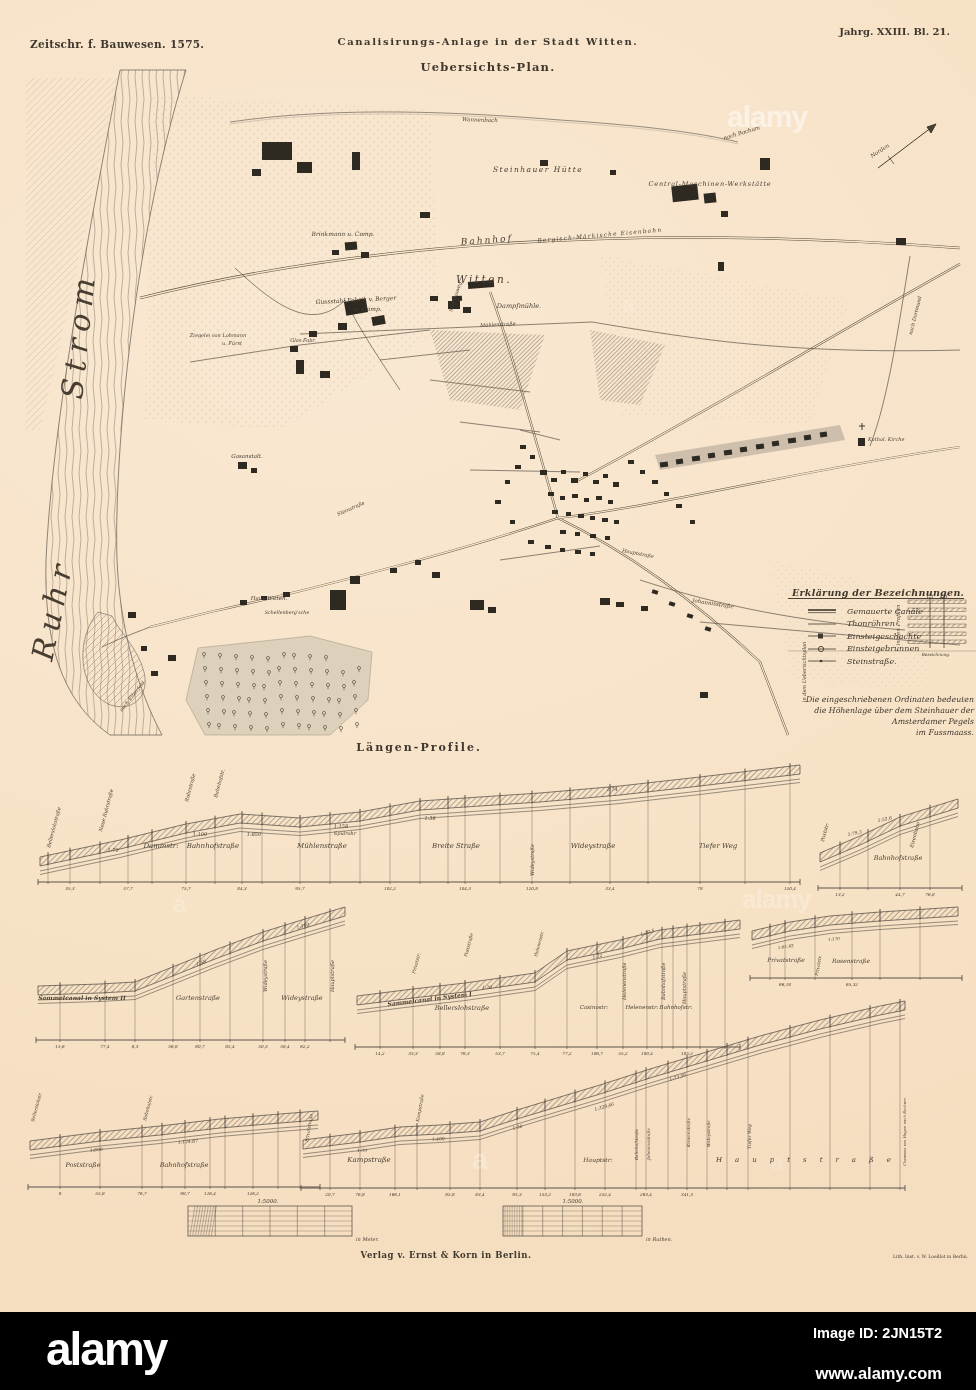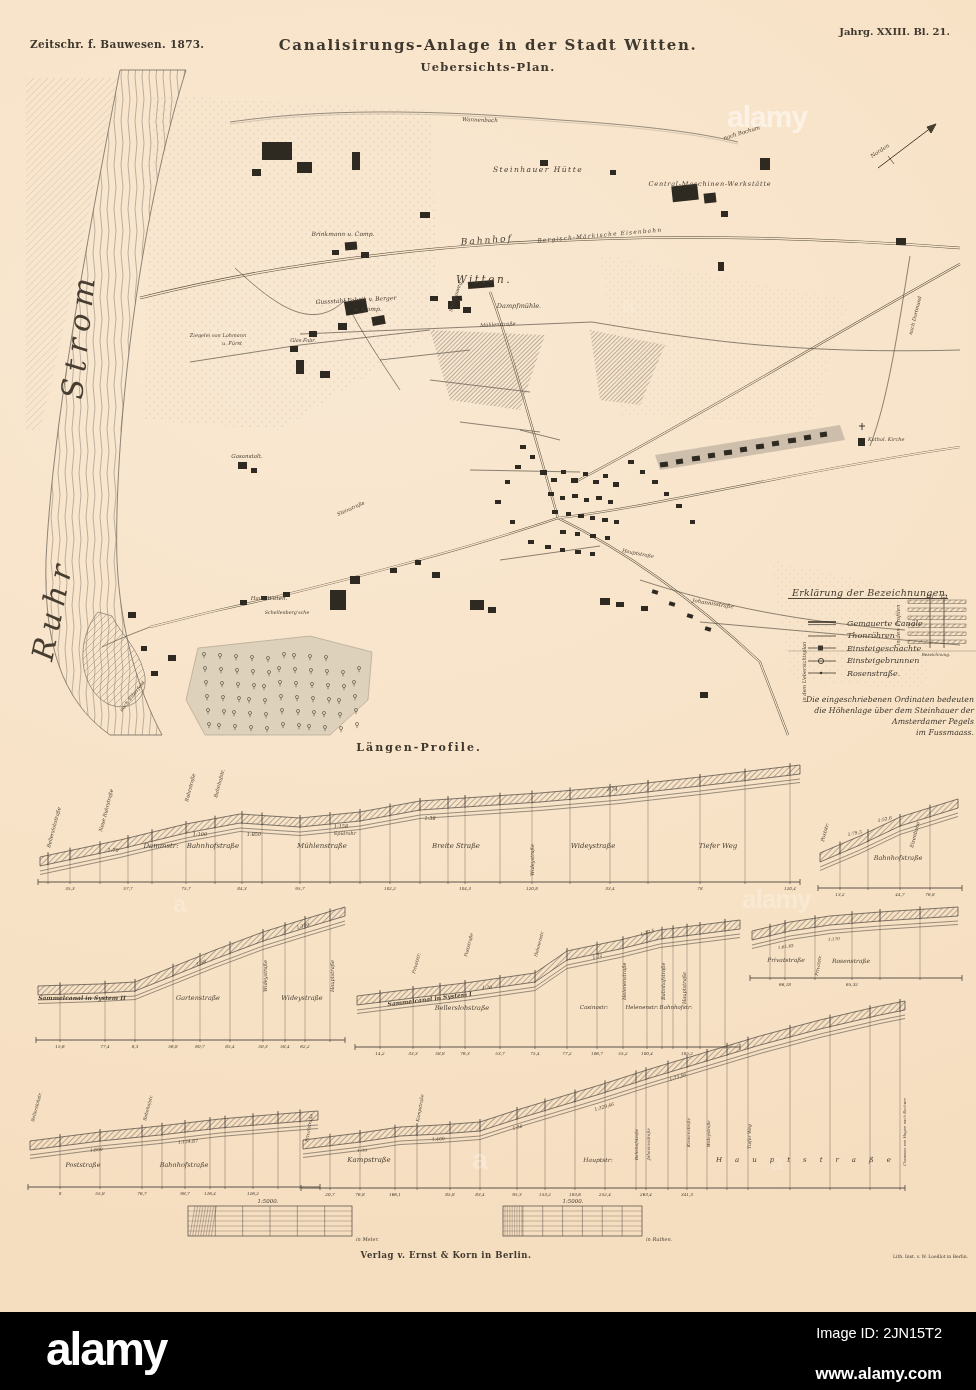--- a/index.html
+++ b/index.html
@@ -5,38 +5,38 @@
   html,body{margin:0;padding:0;background:#555;}
   .page{position:relative;width:976px;height:1390px;margin:0 auto;overflow:hidden;
         background:radial-gradient(1300px 900px at 35% 25%, #f9e8d2, #f7e1c4 75%, #f5ddc0);
         font-family:"DejaVu Serif","Liberation Serif",serif;color:#3f382e;}
   svg{position:absolute;left:0;top:0;}
   svg text{fill:#473e31;font-family:"DejaVu Serif","Liberation Serif",serif;}
   .it{font-style:italic;}
   .hdr{position:absolute;white-space:nowrap;}
   .journal{left:30px;top:38px;font-size:10.5px;font-weight:bold;letter-spacing:.3px;}
   .plate{right:26px;top:26px;font-size:10px;font-weight:bold;}
-  .title{left:0;top:36px;width:976px;text-align:center;font-size:15px;font-weight:600;letter-spacing:1.6px;}
+  .title{left:0;top:36px;width:976px;text-align:center;font-size:10px;font-weight:600;letter-spacing:1.6px;}
   .subtitle{left:0;top:60px;width:976px;text-align:center;font-size:11.5px;font-weight:600;letter-spacing:1.2px;}
   .lp-title{left:0;top:741px;width:838px;text-align:center;font-size:11px;font-weight:600;letter-spacing:2px;position:absolute;}
   .legend{position:absolute;left:788px;top:581px;width:196px;}
-  .lg-title{font-size:9.5px;font-style:italic;font-weight:normal;text-align:left;padding-left:4px;
-            border-bottom:1px solid #4a4236;display:inline-block;margin-bottom:18px;letter-spacing:.3px;}
+  .lg-title{font-size:9.5px;font-style:italic;font-weight:bold;text-align:left;padding-left:4px;
+            border-bottom:1px solid #4a4236;display:inline-block;margin-bottom:6px;letter-spacing:.3px;}
   .lg-row{display:flex;align-items:center;height:12.5px;padding-left:18px;gap:5px;}
   .lg-row svg{position:static;flex:0 0 auto;}
   .lg-lab{font-size:8px;font-style:italic;white-space:nowrap;}
   .lg-plan{position:absolute;left:-24px;top:88px;font-size:5px;font-style:italic;transform:rotate(-90deg);transform-origin:center;width:80px;text-align:center;}
   .note{position:absolute;left:790px;top:694px;width:184px;text-align:right;font-style:italic;font-size:7.8px;line-height:11px;}
   .publisher{position:absolute;left:0;top:1250px;width:892px;text-align:center;font-size:8.5px;font-weight:700;letter-spacing:.5px;}
   .lith{position:absolute;right:8px;top:1254px;font-size:4.5px;}
   .wm{position:absolute;color:#fff;font-family:"Liberation Sans","DejaVu Sans",sans-serif;font-weight:bold;pointer-events:none;}
   .bar{position:absolute;left:0;top:1312px;width:976px;height:78px;background:#000;color:#fff;
        font-family:"Liberation Sans","DejaVu Sans",sans-serif;}
   .bar-logo{position:absolute;left:46px;top:10px;font-size:46px;font-weight:bold;letter-spacing:-2px;}
-  .bar-id{position:absolute;right:34px;top:13px;font-size:14.5px;}
+  .bar-id{position:absolute;right:34px;top:13px;font-size:14.5px;font-weight:bold;}
   .bar-url{position:absolute;right:34px;top:36px;font-size:16.5px;font-weight:bold;margin-top:16px;}
 </style>
 </head>
 <body>
 
 <div class="page">
 
   <svg id="gfx" width="976" height="1390" viewBox="0 0 976 1390">
     <defs>
       <pattern id="bh" width="4" height="4" patternUnits="userSpaceOnUse" patternTransform="rotate(45)">
@@ -924,21 +924,21 @@
     </g>
 
     <g>
       <text class="it" font-size="5.5" text-anchor="middle" x="268" y="1203">1:5000.</text>
       <text class="it" font-size="5" x="356" y="1241">in Meter.</text>
       <text class="it" font-size="5.5" text-anchor="middle" x="573" y="1203">1:5000.</text>
       <text class="it" font-size="5" x="646" y="1241">in Ruthen.</text>
     </g>
   </svg>
 
-  <div class="hdr journal">Zeitschr. f. Bauwesen. 1873.</div>
+  <div class="hdr journal">Zeitschr. f. Bauwesen. 1575.</div>
   <div class="hdr title">Canalisirungs-Anlage in der Stadt Witten.</div>
   <div class="hdr subtitle">Uebersichts-Plan.</div>
   <div class="hdr plate">Jahrg. XXIII. Bl. 21.</div>
   <div class="lp-title">Längen-Profile.</div>
 
   <div class="legend">
     <div class="lg-title">Erklärung der Bezeichnungen.</div>
     <div class="lg-plan">in dem Uebersichtsplan</div>
     <div class="lg-row">
       <svg width="36" height="8">
@@ -965,21 +965,21 @@
           <line x1="2" y1="4" x2="30" y2="4" stroke="#3f382e" stroke-width="0.8"></line>
           <circle cx="15" cy="4" r="2.6" fill="none" stroke="#3f382e" stroke-width="0.9"></circle>
         </svg>
       <span class="lg-lab">Einsteigebrunnen</span>
     </div>
     <div class="lg-row">
       <svg width="36" height="8">
           <line x1="2" y1="4" x2="30" y2="4" stroke="#3f382e" stroke-width="0.8"></line>
           <circle cx="15" cy="4" r="1.3" fill="#3f382e"></circle>
         </svg>
-      <span class="lg-lab">Rosenstraße.</span>
+      <span class="lg-lab">Steinstraße.</span>
     </div>
   </div>
 
   <div class="note">
     <div>Die eingeschriebenen Ordinaten bedeuten</div>
     <div>die Höhenlage über dem Steinhauer der</div>
     <div>Amsterdamer Pegels</div>
     <div>im Fussmaass.</div>
   </div>
 

